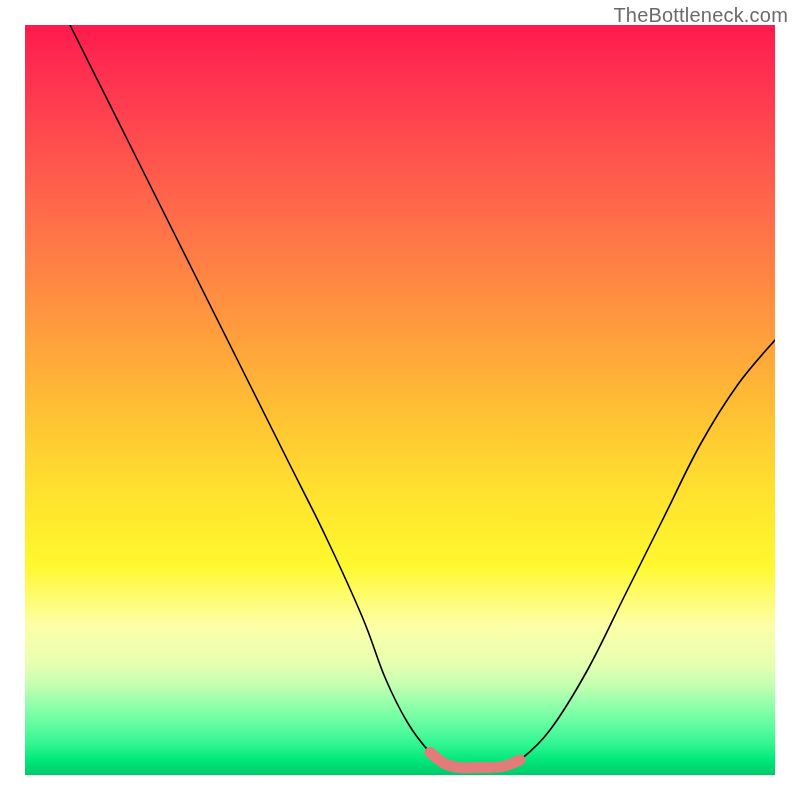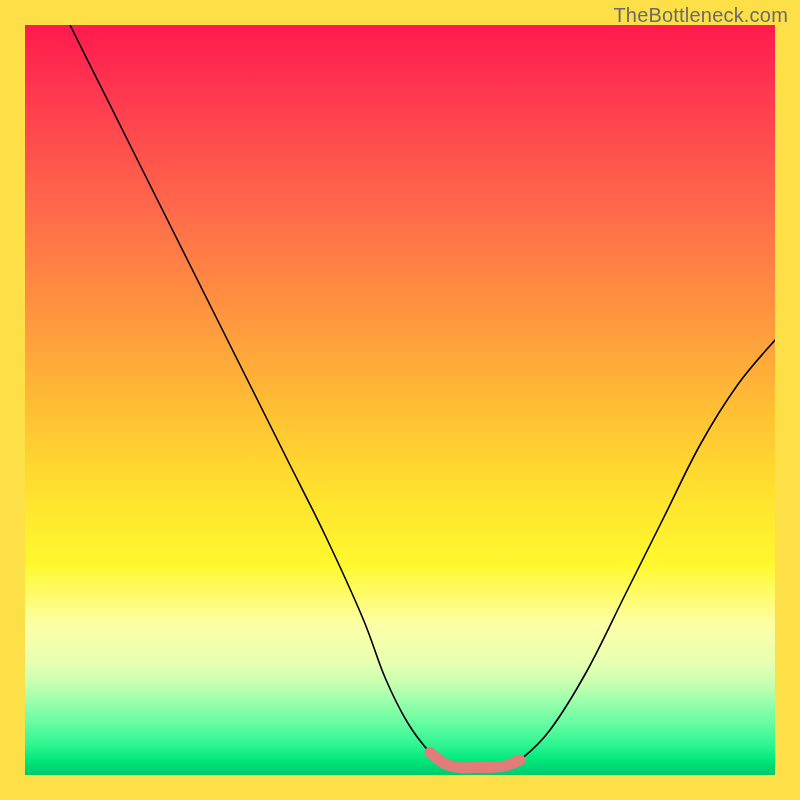--- a/index.html
+++ b/index.html
@@ -7,21 +7,21 @@
     padding: 0;
     width: 800px;
     height: 800px;
     overflow: hidden;
     background: #000;
   }
   .frame {
     position: relative;
     width: 800px;
     height: 800px;
-    background: #fde047;
+    background: #ffffff;
   }
   .plot-area {
     position: absolute;
     left: 25px;
     top: 25px;
     width: 750px;
     height: 750px;
     overflow: hidden;
   }
   .gradient-bg {

